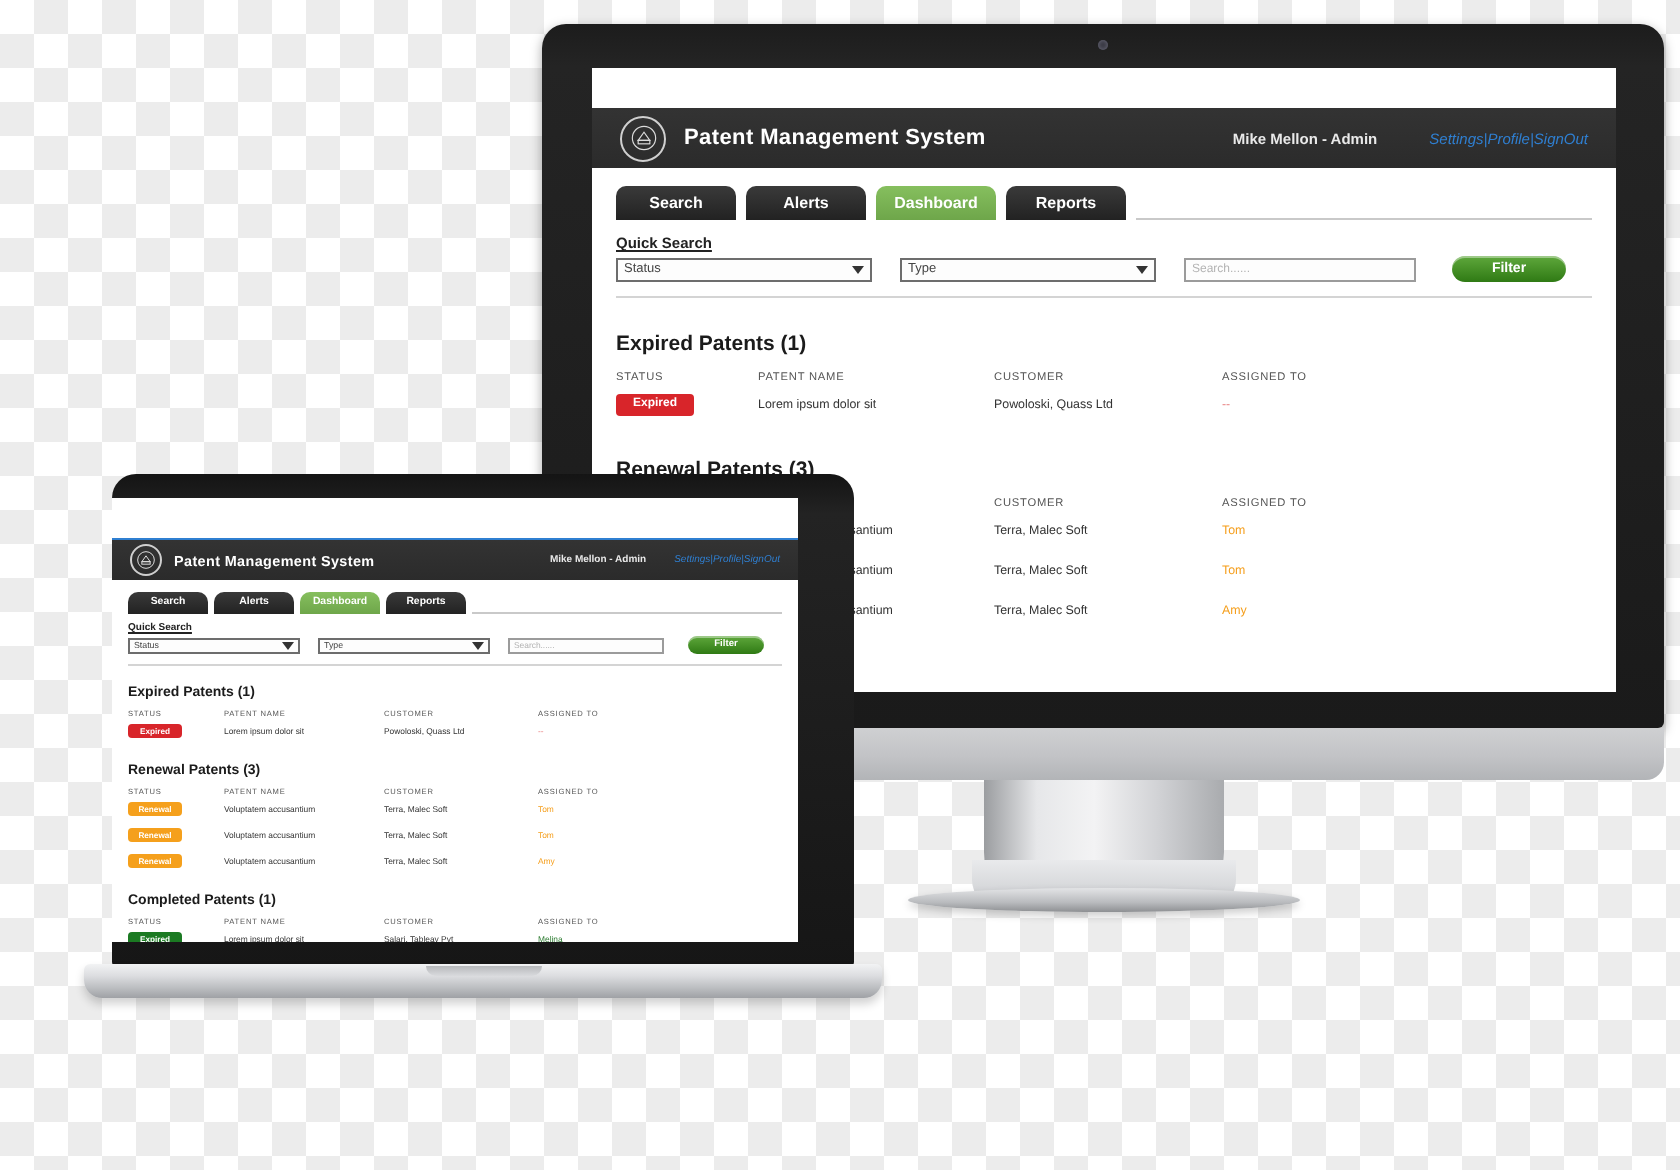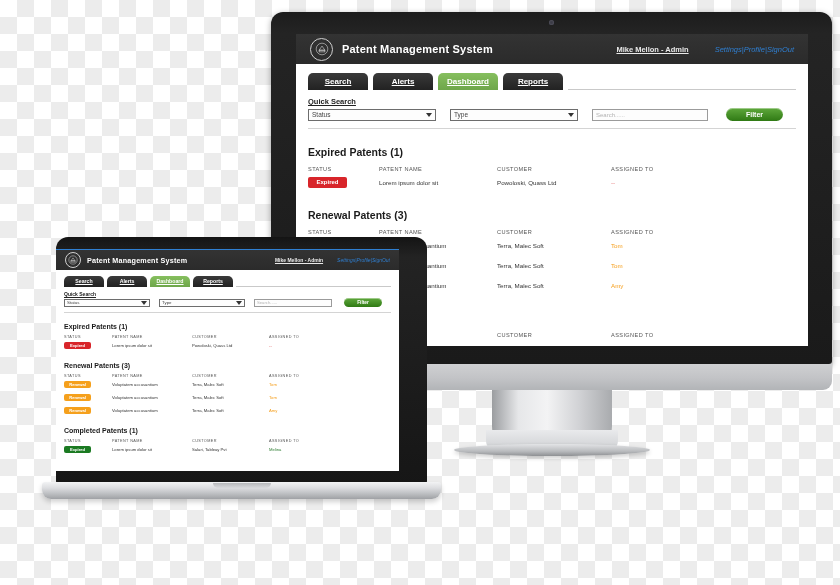--- a/index.html
+++ b/index.html
@@ -70,41 +70,40 @@
     border-radius:3px 3px 9px 9px;
     box-shadow:0 3px 5px rgba(0,0,0,.18);
   }
   .laptop-notch{
     position:absolute;left:50%;margin-left:-29px;top:246px;width:58px;height:5px;
     background:linear-gradient(180deg,#b7b9bc,#d9dadd);
     border-radius:0 0 6px 6px;
   }
 
   
-  .app{width:100%;height:100%;background:#fff;position:relative;}
+  .app{width:100%;height:100%;background:#fff;position:relative;margin-top:20px;}
   .app-header{
     background:#2f2f2f;display:flex;align-items:center;
     background:linear-gradient(180deg,#333 0%,#2b2b2b 100%);
   }
   .logo-mark{
     border-radius:50%;border:1px solid #cfcfcf;display:flex;
     align-items:center;justify-content:center;color:#dcdcdc;flex:none;
   }
   .logo-mark svg{display:block;}
   .app-title{color:#ffffff;font-weight:bold;letter-spacing:.2px;}
   .header-spacer{flex:1;}
-  .user-name{color:#e9e9e9;font-weight:bold;text-decoration:underline;}
+  .user-name{color:#e9e9e9;font-weight:bold;}
   .user-links{color:#2f7fd1;font-style:italic;}
   .app-body{background:#fff;}
   .tabbar{display:flex;align-items:flex-end;}
   .tab{
     background:linear-gradient(180deg,#3a3a3a 0%,#222 100%);
     color:#fff;text-align:center;font-weight:bold;
     border-radius:5px 5px 0 0;
-    text-decoration:underline;
   }
   .tab.active{
     background:linear-gradient(180deg,#86bf5e 0%,#6ea64a 100%);
     color:#fff;
     text-align:center;
   }
   .tab-rule{border-bottom:1px solid #c9c9c9;flex:1;}
   .section-divider{border-bottom:1px solid #d4d4d4;}
   .quick-search-label{color:#222;font-weight:bold;text-decoration:underline;}
   .qs-row{display:flex;align-items:center;}

